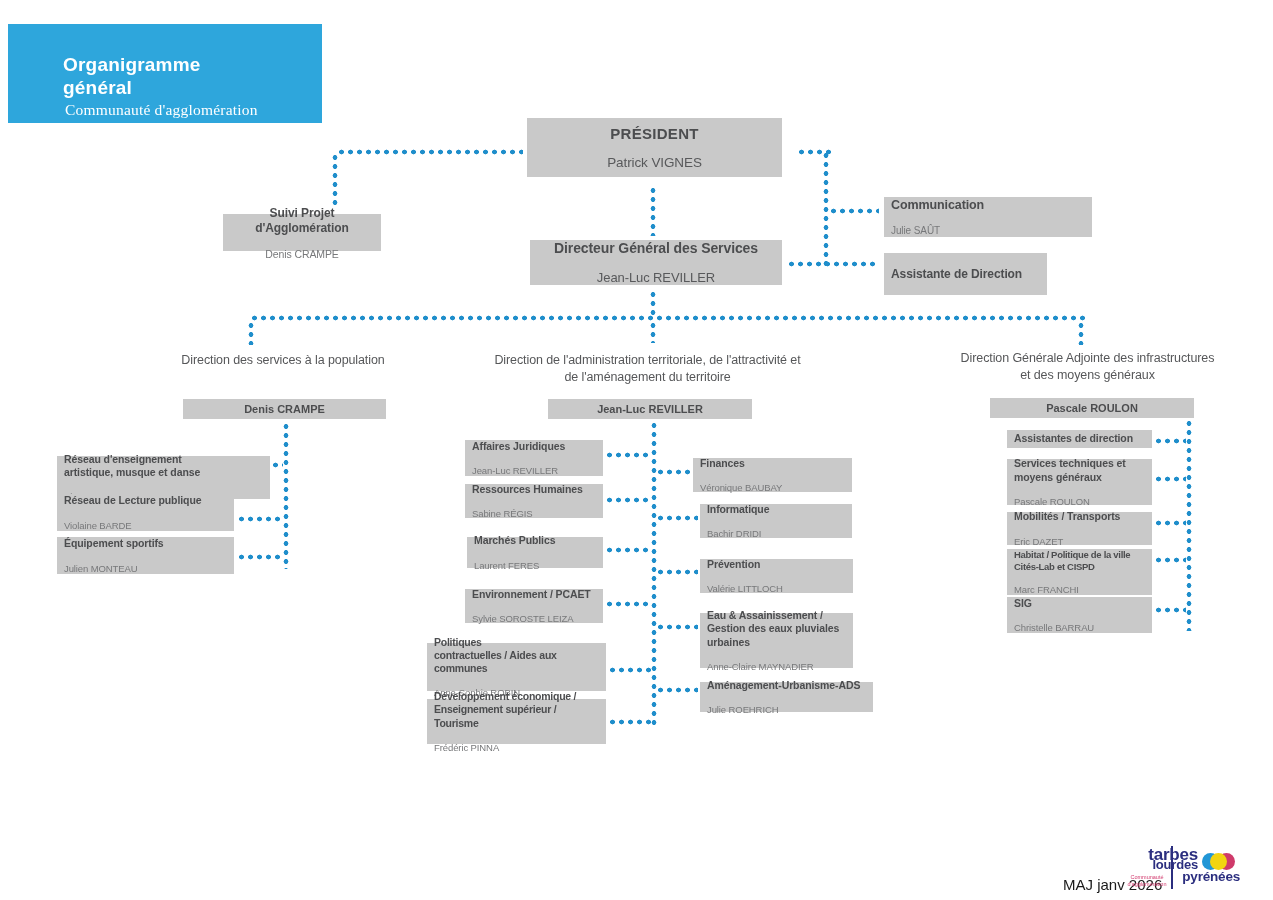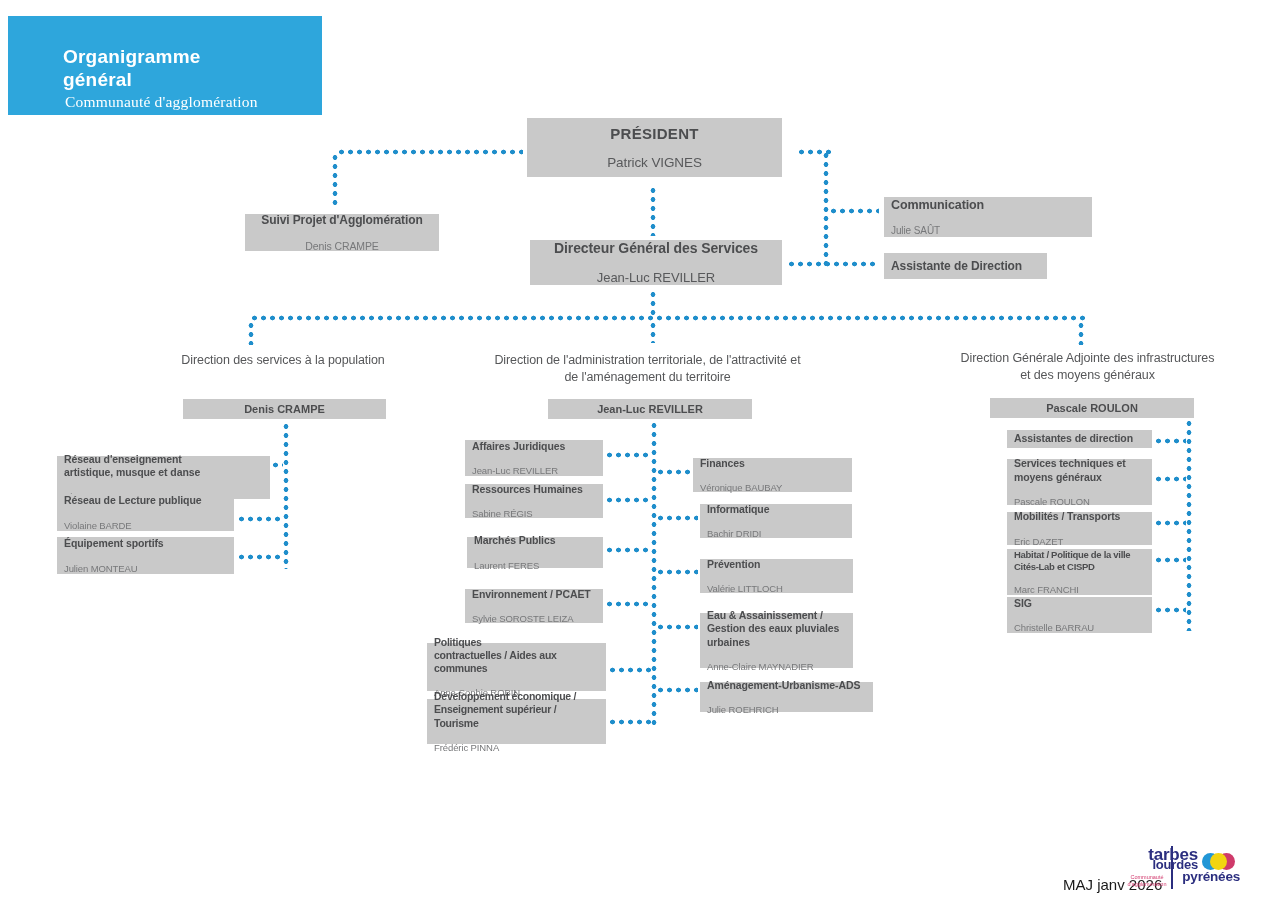--- a/index.html
+++ b/index.html
@@ -22,21 +22,21 @@
   .dgs .n{font-size:13px;color:#58595b;}
   .suivi .t{font-size:12px;font-weight:600;}
   .suivi .n{font-size:10.5px;}
   .comm .t{font-size:12.5px;font-weight:600;}
   .comm .n{font-size:10px;}
   .assist .t{font-size:12px;font-weight:600;}
   .headbox{font-size:11px;font-weight:600;padding:2px 4px;}
   
   .collabel{position:absolute;color:#565759;font-size:12.5px;font-weight:500;text-align:center;line-height:1.35;white-space:pre-line;letter-spacing:-0.1px;}
   
-  .banner{position:absolute;left:8px;top:16px;width:314px;height:99px;background:#2ea6dc;}
+  .banner{position:absolute;left:8px;top:24px;width:314px;height:99px;background:#2ea6dc;}
   .banner-title{position:absolute;left:55px;top:30px;color:#ffffff;font-size:19px;font-weight:700;line-height:1.2;letter-spacing:.2px;white-space:pre-line;}
   .banner-sub{position:absolute;left:57px;top:77px;color:#ffffff;font-size:15.5px;font-family:"Liberation Serif",serif;letter-spacing:.2px;}
   .orgname{position:absolute;left:62px;top:110px;color:#2d9dcb;font-size:19px;font-weight:500;letter-spacing:.2px;}
   
   .maj{position:absolute;left:1063px;top:876px;font-size:15px;color:#1a1a1a;}
   .logo-word{position:absolute;color:#2b2e7f;font-weight:700;text-align:right;letter-spacing:-0.2px;}
   .logo-bar{position:absolute;left:1171px;top:846px;width:2px;height:43px;background:#2b2e7f;}
   .circle{position:absolute;width:17px;height:17px;border-radius:50%;}
   .logo-sub{position:absolute;color:#d23a6e;font-size:5.5px;line-height:6px;text-align:center;letter-spacing:0;}
 </style>
@@ -52,29 +52,29 @@
   </div>
 
   <div class="box centered president" style="left:527px;top:118px;width:255px;height:59px">
     <div class="t">PRÉSIDENT</div>
     <div class="n">Patrick VIGNES</div>
   </div>
   <div class="box centered dgs" style="left:530px;top:240px;width:252px;height:45px">
     <div class="t">Directeur Général des Services</div>
     <div class="n">Jean-Luc REVILLER</div>
   </div>
-  <div class="box centered suivi" style="left:245px;top:214px;width:194px;height:37px">
+  <div class="box centered suivi" style="left:223px;top:214px;width:158px;height:37px">
     <div class="t">Suivi Projet d'Agglomération</div>
     <div class="n">Denis CRAMPE</div>
   </div>
   <div class="box comm" style="left:884px;top:197px;width:208px;height:40px">
     <div class="t">Communication</div>
     <div class="n">Julie SAÛT</div>
   </div>
-  <div class="box assist" style="left:884px;top:253px;width:163px;height:26px">
+  <div class="box assist" style="left:884px;top:253px;width:163px;height:42px">
     <div class="t">Assistante de Direction</div>
   </div>
 
   <div class="dh" style="left:337px;top:149px;width:186px"></div>
   <div class="dv" style="left:332px;top:153px;height:56px"></div>
   <div class="dh" style="left:797px;top:149px;width:34px"></div>
   <div class="dv" style="left:823px;top:151px;height:115px"></div>
   <div class="dh" style="left:829px;top:208px;width:50px"></div>
   <div class="dh" style="left:787px;top:261px;width:92px"></div>
   <div class="dv" style="left:650px;top:186px;height:50px"></div>

